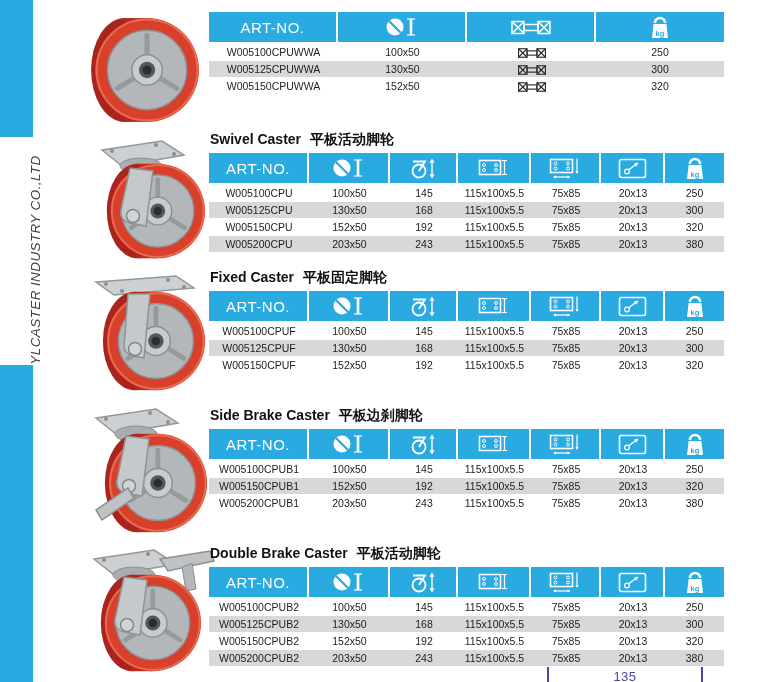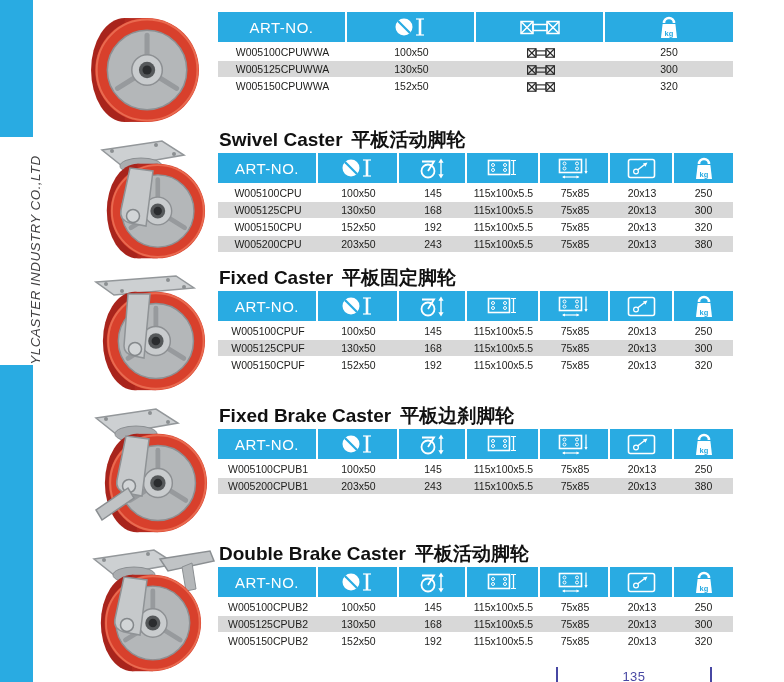--- a/index.html
+++ b/index.html
@@ -14,24 +14,24 @@
   .accent-bar.bottom{top:365px;height:317px;}
   .company-text{
     position:absolute;left:35px;top:260px;
     transform:translate(-50%,-50%) rotate(-90deg);
     white-space:nowrap;font-style:italic;font-size:13.5px;
     letter-spacing:.4px;color:#414042;font-weight:500;
   }
   
   .products-svg{position:absolute;left:82px;top:0;}
   
-  main{position:absolute;left:218px;top:0;width:515px;height:518px;}
+  main{position:absolute;left:209px;top:0;width:515px;height:518px;}
   .block{position:absolute;left:0;width:515px;}
   .sec-title{
-    margin:0 0 5px 1px;font-size:19px;font-weight:bold;color:#111;
+    margin:0 0 5px 1px;font-size:14px;font-weight:bold;color:#111;
     line-height:17px;height:17px;white-space:nowrap;
   }
   .sec-title .zh{font-family:"DejaVu Serif", serif;margin-left:9px;font-weight:bold;}
   table.spec{border-collapse:separate;border-spacing:0;width:515px;table-layout:fixed;}
   table.spec thead th{
     background:#29abe2;height:30px;padding:0;vertical-align:middle;text-align:center;
     border-right:2px solid #fff;border-bottom:2px solid #fff;
   }
   table.spec thead th:last-child{border-right:none;}
   table.spec thead th.artno{
@@ -461,21 +461,21 @@
             <td>115x100x5.5</td>
             <td>75x85</td>
             <td>20x13</td>
             <td>320</td>
           </tr>
         </tbody>
     </table>
   </div>
 
   <div class="block" style="top:407px;">
-    <h3 class="sec-title"><span>Fixed Brake Caster</span><span class="zh">平板边刹脚轮</span></h3>
+    <h3 class="sec-title"><span>Side Brake Caster</span><span class="zh">平板边刹脚轮</span></h3>
     <table class="spec">
       <colgroup>
           <col style="width:100px">
           <col style="width:81px">
           <col style="width:68px">
           <col style="width:73px">
           <col style="width:70px">
           <col style="width:64px">
           <col style="width:59px">
         </colgroup>
@@ -551,20 +551,29 @@
 </thead>
       <tbody>
           <tr>
             <td>W005100CPUB1</td>
             <td>100x50</td>
             <td>145</td>
             <td>115x100x5.5</td>
             <td>75x85</td>
             <td>20x13</td>
             <td>250</td>
+          </tr>
+          <tr>
+            <td>W005150CPUB1</td>
+            <td>152x50</td>
+            <td>192</td>
+            <td>115x100x5.5</td>
+            <td>75x85</td>
+            <td>20x13</td>
+            <td>320</td>
           </tr>
           <tr>
             <td>W005200CPUB1</td>
             <td>203x50</td>
             <td>243</td>
             <td>115x100x5.5</td>
             <td>75x85</td>
             <td>20x13</td>
             <td>380</td>
           </tr>
@@ -675,20 +684,29 @@
           </tr>
           <tr>
             <td>W005150CPUB2</td>
             <td>152x50</td>
             <td>192</td>
             <td>115x100x5.5</td>
             <td>75x85</td>
             <td>20x13</td>
             <td>320</td>
           </tr>
+          <tr>
+            <td>W005200CPUB2</td>
+            <td>203x50</td>
+            <td>243</td>
+            <td>115x100x5.5</td>
+            <td>75x85</td>
+            <td>20x13</td>
+            <td>380</td>
+          </tr>
         </tbody>
     </table>
   </div>
 
   <div class="dim-note">
     <span class="tick"></span>
     <span class="dim-val">135</span>
     <span class="tick"></span>
   </div>
 

